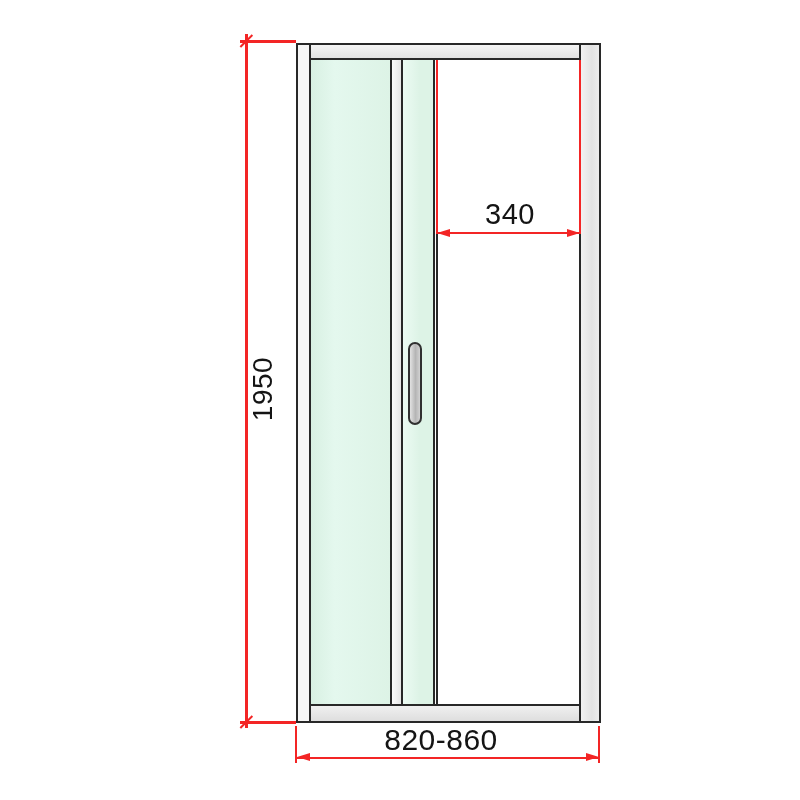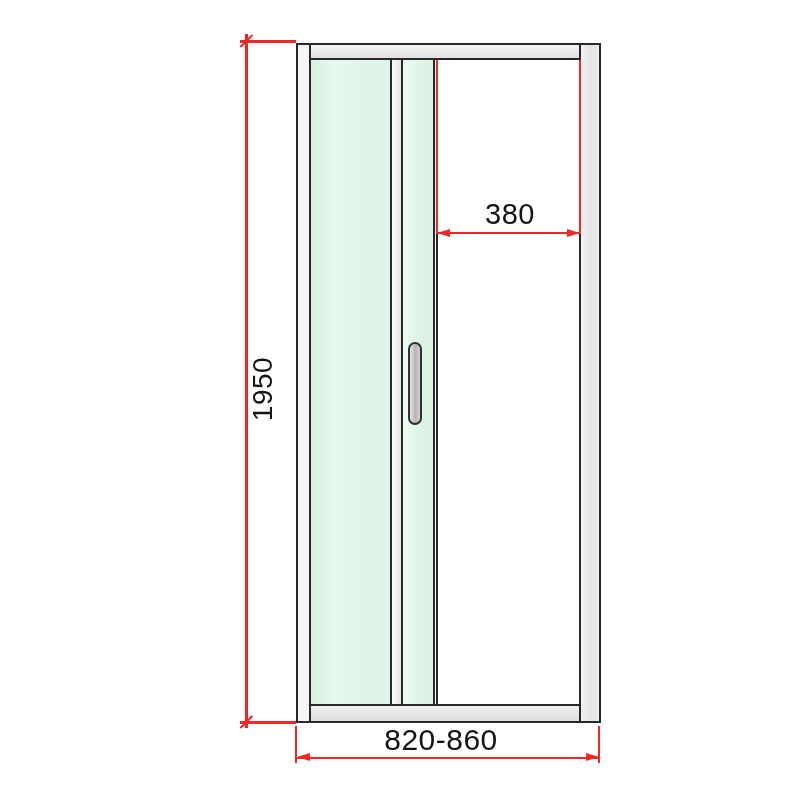--- a/index.html
+++ b/index.html
@@ -88,21 +88,21 @@
   <div class="abs redline dimh-conn-bot"></div>
   <div class="abs tick tick-top"></div>
   <div class="abs tick tick-bot"></div>
   <div class="dim-label dimh-label">1950</div>
 
   <div class="abs redline dime-ext-l"></div>
   <div class="abs redline dime-ext-r"></div>
   <div class="abs redline dime-h"></div>
   <div class="abs arrow arrow-left  dime-arrow-l"></div>
   <div class="abs arrow arrow-right dime-arrow-r"></div>
-  <div class="dim-label dime-label">380</div>
+  <div class="dim-label dime-label">340</div>
 
   <div class="abs redline dimw-ext-l"></div>
   <div class="abs redline dimw-ext-r"></div>
   <div class="abs redline dimw-h"></div>
   <div class="abs arrow arrow-left  dimw-arrow-l"></div>
   <div class="abs arrow arrow-right dimw-arrow-r"></div>
   <div class="dim-label dimw-label">820-860</div>
 
 </div>
 

